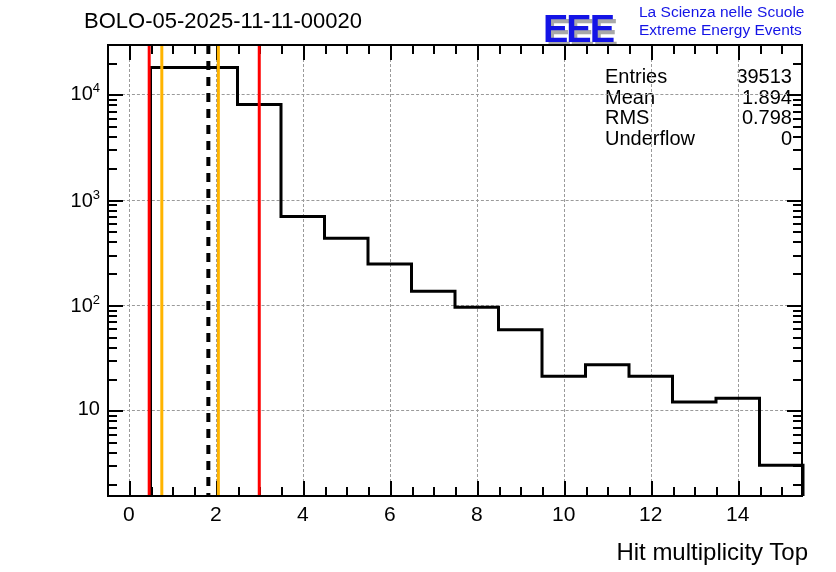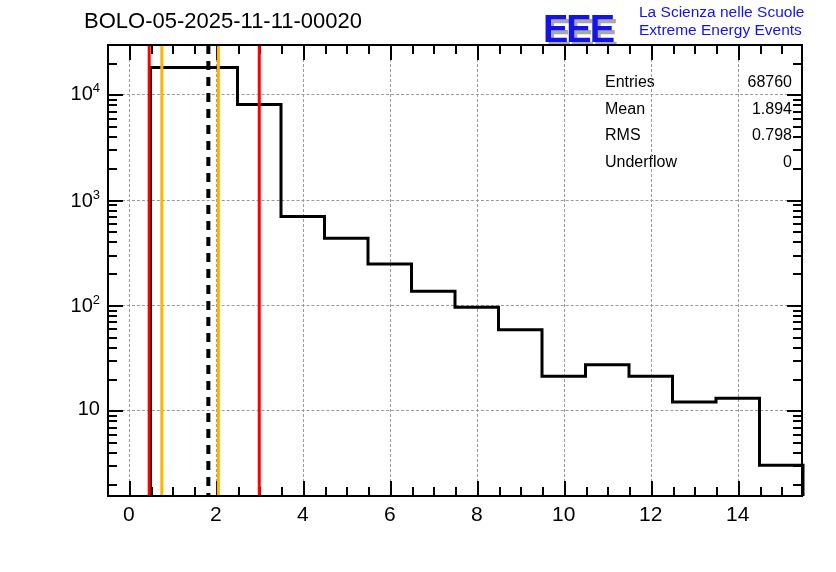--- a/index.html
+++ b/index.html
@@ -72,21 +72,21 @@
     background:transparent;font-size:17px;color:#000;
     box-sizing:border-box;
   }
   .stats-title{
     text-align:center;padding-top:1px;padding-bottom:2px;
     border-bottom:1.5px solid #000;margin:0 6px 2px 6px;
     font-size:17.5px;
   }
   .stats-row{
     display:flex;justify-content:space-between;
-    padding:0 10px 0 8px;line-height:20.5px;font-size:16px;margin-top:6px;
+    padding:0 10px 0 8px;line-height:20.5px;font-size:20px;
   }
 </style>
 </head>
 <body>
 
 <div id="canvas">
 
   <div class="plot-title">BOLO-05-2025-11-11-00020</div>
 
   <div class="eee-logo">
@@ -98,36 +98,37 @@
       <div>La Scienza nelle Scuole</div>
       <div>Extreme Energy Events</div>
     </div>
   </div>
 
   <div class="frame" id="frame" style="z-index: 5;"></div>
 
   <div class="stats">
     <div class="stats-row">
       <span>Entries</span>
-      <span>68760</span>
+      <span>39513</span>
     </div>
     <div class="stats-row">
       <span>Mean</span>
       <span>1.894</span>
     </div>
     <div class="stats-row">
       <span>RMS</span>
       <span>0.798</span>
     </div>
     <div class="stats-row">
       <span>Underflow</span>
       <span>0</span>
     </div>
   </div>
 
+  <div class="axis-title">Hit multiplicity Top</div>
 
 <div class="grid-h" style="left: 107px; width: 696px; top: 410.223px;"></div>
     <div class="grid-h" style="left: 107px; width: 696px; top: 304.899px;"></div>
     <div class="grid-h" style="left: 107px; width: 696px; top: 199.576px;"></div>
     <div class="grid-h" style="left: 107px; width: 696px; top: 94.2521px;"></div>
     <div class="grid-v" style="top: 44px; height: 453px; left: 128.75px;"></div>
     <div class="grid-v" style="top: 44px; height: 453px; left: 215.75px;"></div>
     <div class="grid-v" style="top: 44px; height: 453px; left: 302.75px;"></div>
     <div class="grid-v" style="top: 44px; height: 453px; left: 389.75px;"></div>
     <div class="grid-v" style="top: 44px; height: 453px; left: 476.75px;"></div>

